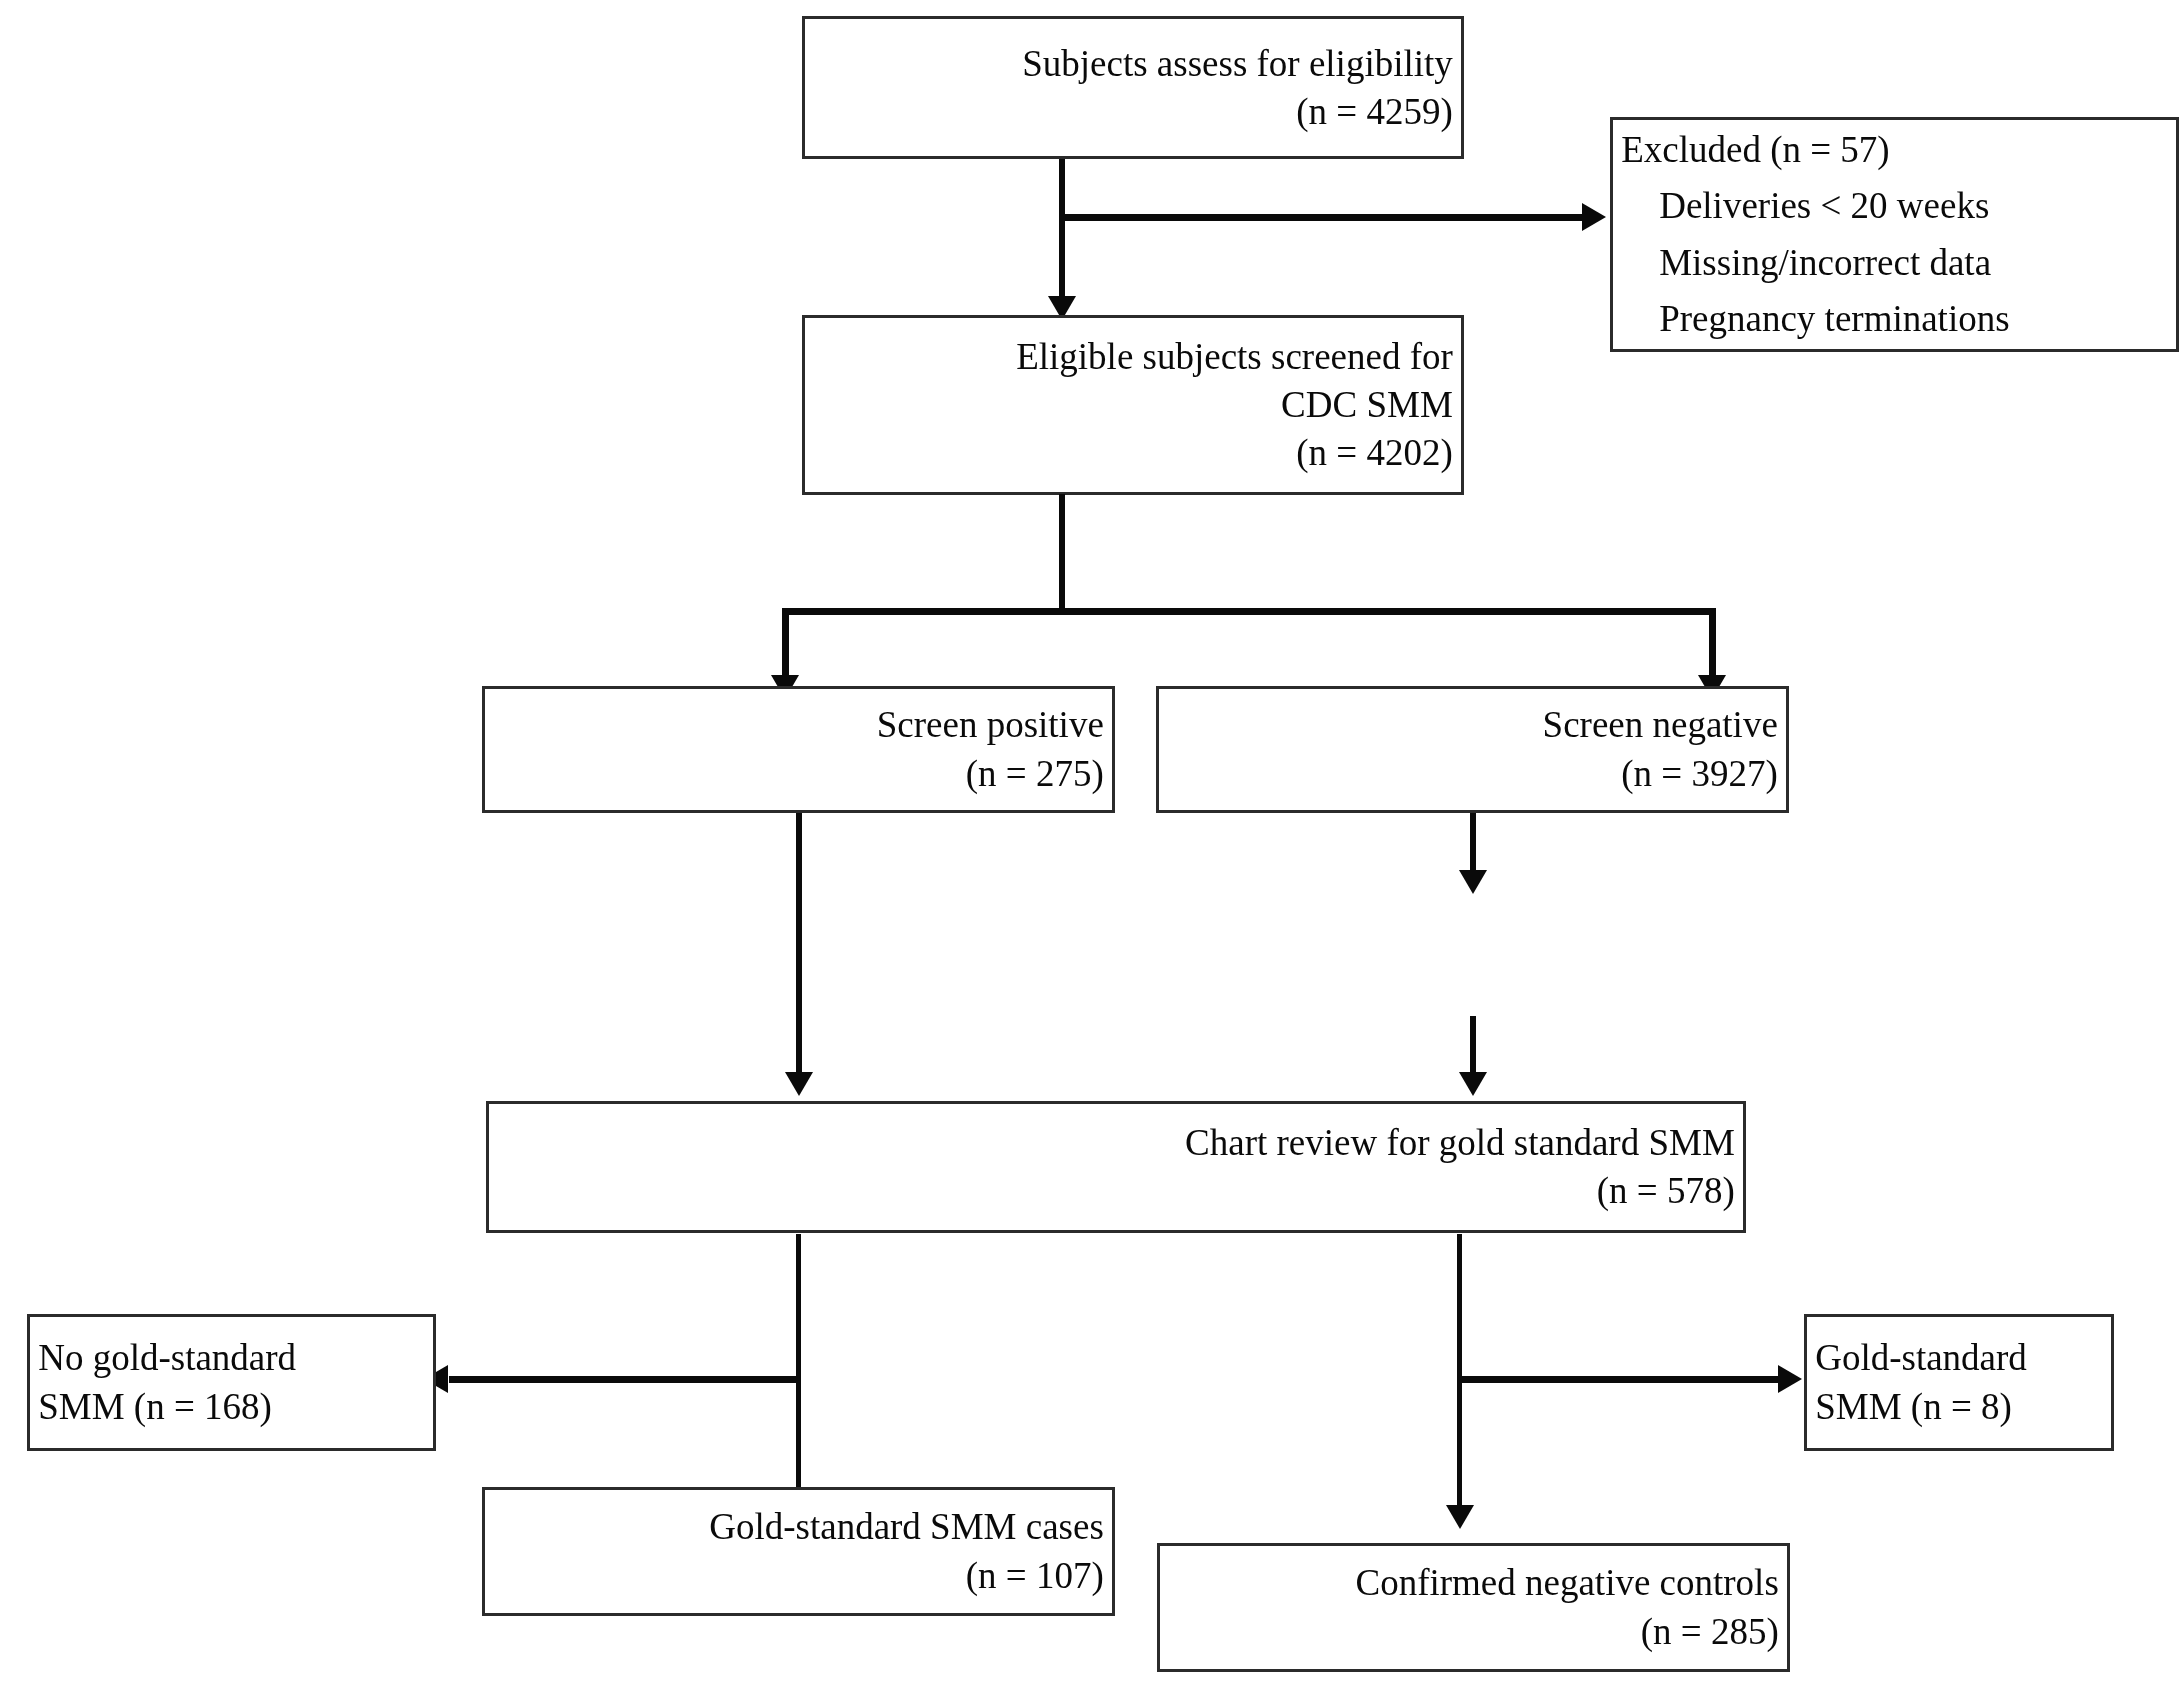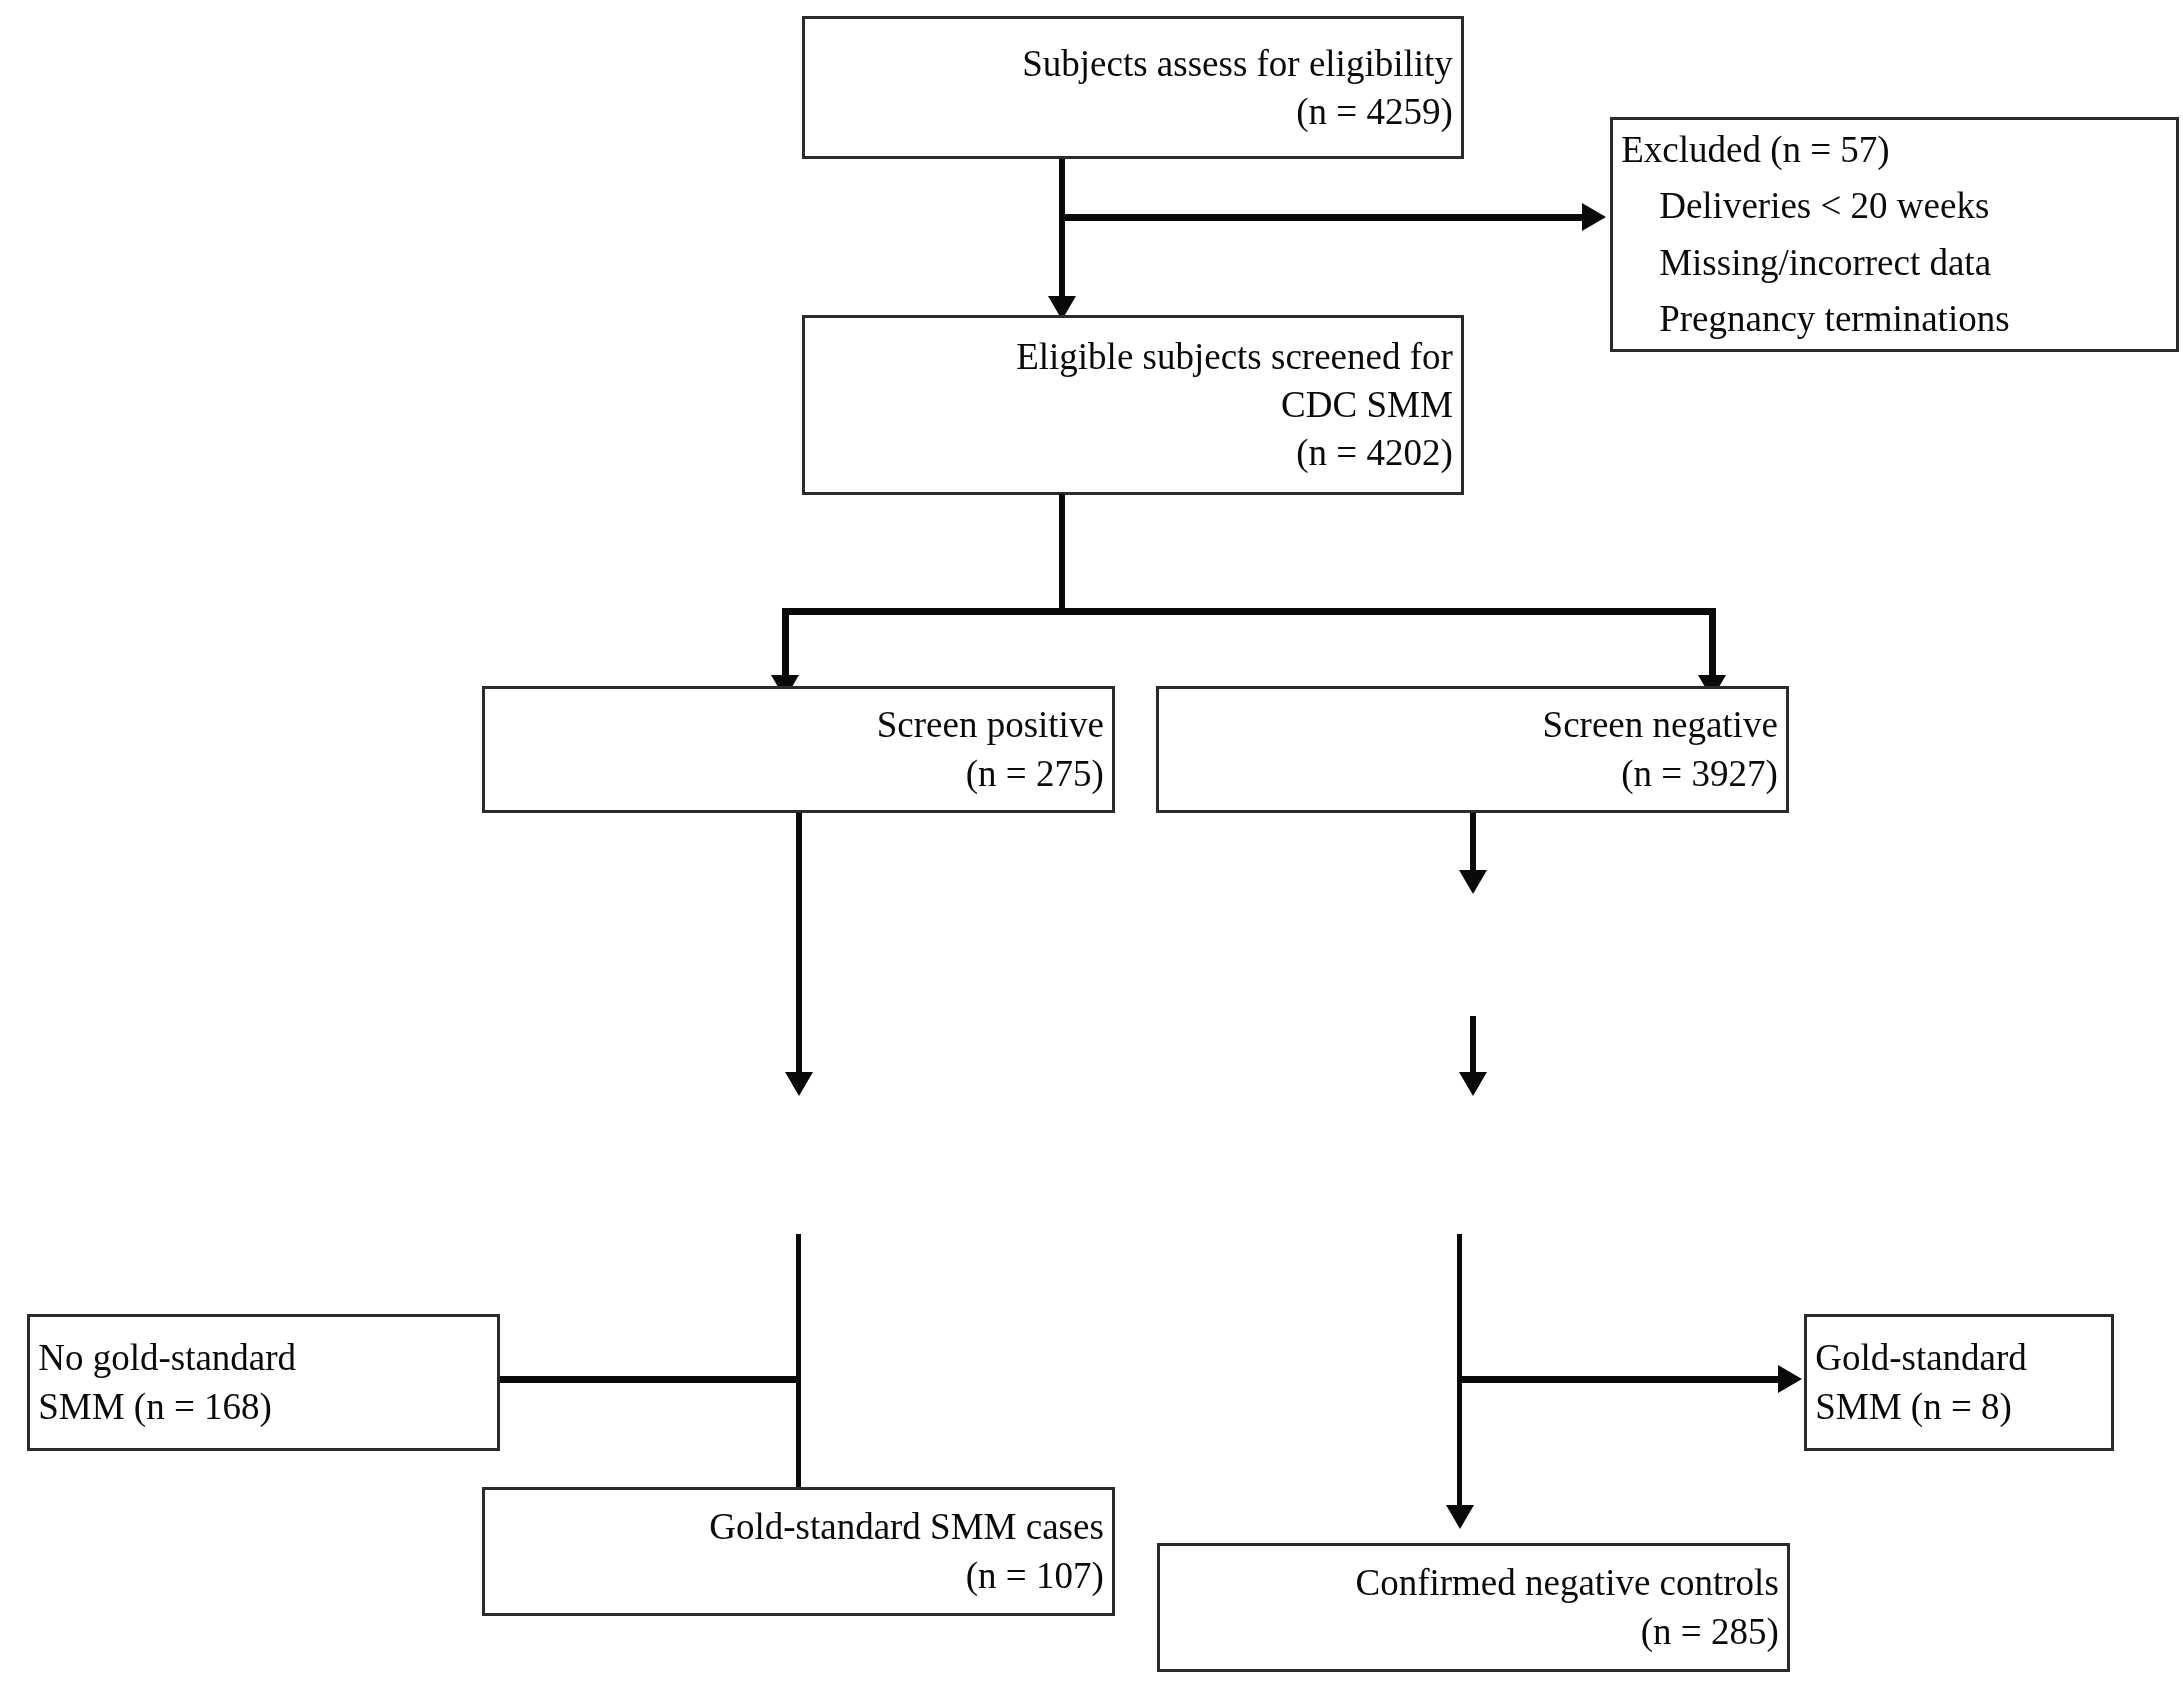--- a/index.html
+++ b/index.html
@@ -126,34 +126,38 @@
   <div class="vline" style="left:1470px; top:813px; width:5.7px; height:74px;"></div>
   <div class="arrow-down" style="left:1459px; top:870px;"></div>
 
 
   <div class="vline" style="left:796px; top:813px; width:5.7px; height:274px;"></div>
   <div class="arrow-down" style="left:785px; top:1072px;"></div>
 
   <div class="vline" style="left:1470px; top:1016px; width:5.7px; height:71px;"></div>
   <div class="arrow-down" style="left:1459px; top:1072px;"></div>
 
+  <div class="node" style="left:486px; top:1101px; width:1260px; height:132px;">
+    <span class="line">Chart review for gold standard SMM</span>
+    <span class="line">(n = 578)</span>
+  </div>
 
   <div class="vline" style="left:796px; top:1234px; width:4.9px; height:284px;"></div>
   <div class="arrow-down" style="left:785px; top:1505px;"></div>
 
   <div class="hline thick" style="left:449px; top:1376px; width:350px; height:7.4px;"></div>
   <div class="arrow-left" style="left:424px; top:1365px;"></div>
 
   <div class="vline" style="left:1457px; top:1234px; width:4.9px; height:284px;"></div>
   <div class="arrow-down" style="left:1446px; top:1505px;"></div>
 
   <div class="hline thick" style="left:1459px; top:1376px; width:320px; height:7.4px;"></div>
   <div class="arrow-right" style="left:1778px; top:1365px;"></div>
 
-  <div class="node left-align" style="left:27px; top:1314px; width:473px; height:137px;">
+  <div class="node left-align" style="left:27px; top:1314px; width:409px; height:137px;">
     <span class="line">No gold-standard</span>
     <span class="line">SMM (n = 168)</span>
   </div>
 
   <div class="node left-align" style="left:1804px; top:1314px; width:310px; height:137px;">
     <span class="line">Gold-standard</span>
     <span class="line">SMM (n = 8)</span>
   </div>
 
   <div class="node" style="left:482px; top:1487px; width:633px; height:129px;">

